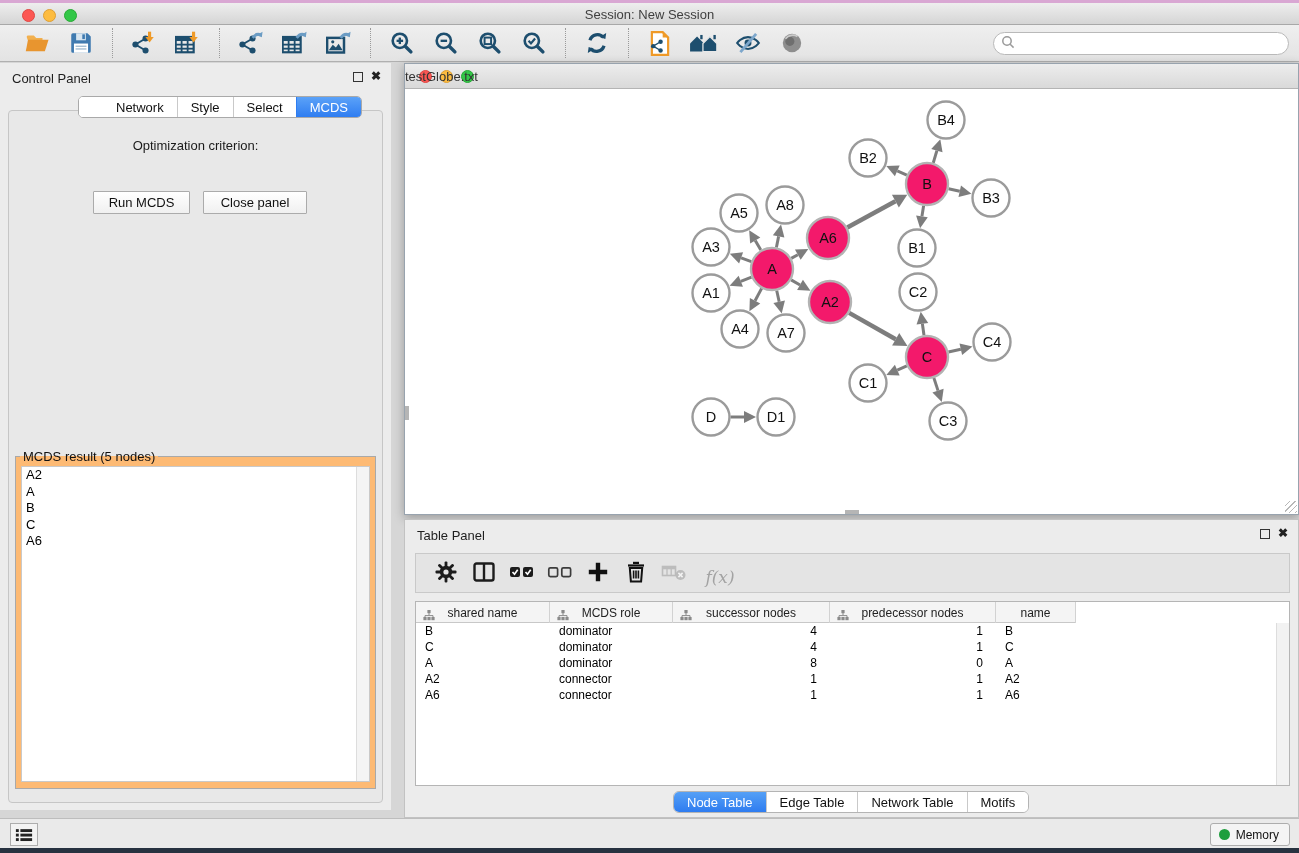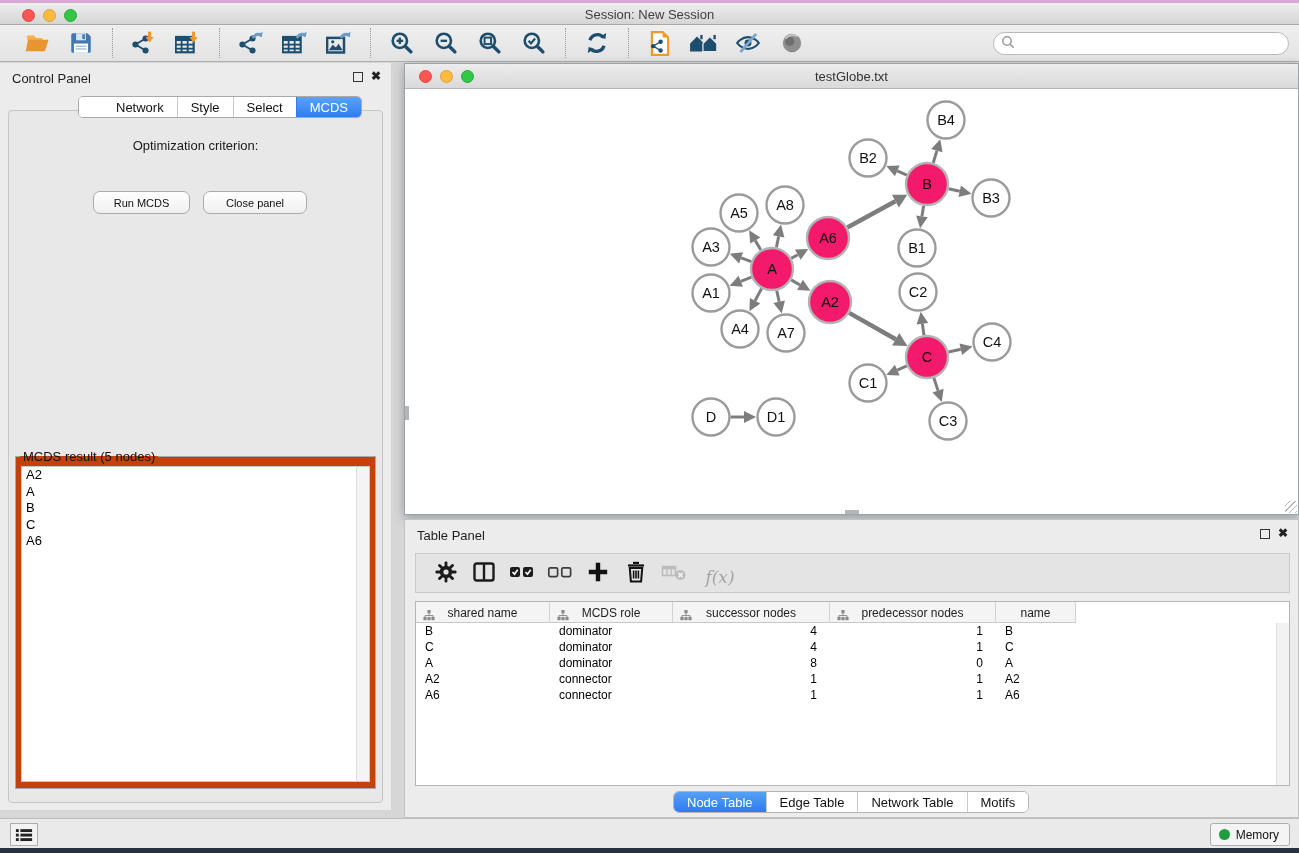--- a/index.html
+++ b/index.html
@@ -51,41 +51,41 @@
   .dropdown { position:absolute; left:35px; top:47px; width:313px; height:24px; background:#fff;
               border:1px solid #a8a8a8; border-radius:4px; cursor:pointer; }
   .dropdown-text { position:absolute; left:9px; top:4px; font-size:13px; color:#111; }
   .dropdown-step { position:absolute; right:-1px; top:-1px; width:20px; height:24px; border-radius:0 4px 4px 0;
                    background:linear-gradient(#6aabf8,#2e7df0); }
   .step-up { position:absolute; left:5px; top:5px; width:0; height:0;
              border-left:5px solid transparent; border-right:5px solid transparent; border-bottom:6px solid #fff; }
   .step-down { position:absolute; left:5px; bottom:5px; width:0; height:0;
              border-left:5px solid transparent; border-right:5px solid transparent; border-top:6px solid #fff; }
   .cp-btn { position:absolute; top:80px; height:23px; background:linear-gradient(#ffffff,#f0f0f0);
-            border:1px solid #ababab; border-radius:7px; font-size:11px; color:#111;
+            border:1px solid #ababab; border-radius:1px; font-size:13px; color:#111;
             font-family:"Liberation Sans",sans-serif; cursor:pointer; }
   .btn-run { left:84px; width:97px; }
   .btn-closep { left:194px; width:104px; }
 
   .mcds-fieldset { position:absolute; left:6px; top:338px; width:361px; height:340px;
-                   border:1px solid #a9a9a9; background:#c2410c; }
+                   border:1px solid #a9a9a9; background:#fdba74; }
   .mcds-fieldset legend { font-size:13px; color:#111; margin-left:4px; padding:0 3px; }
   .mcds-list { position:absolute; left:5px; top:2px; right:5px; bottom:6px; background:#fff;
                border:1px solid #c9c9c9; font-size:13px; color:#000; overflow:hidden; }
   .mcds-item { padding:1px 0 1px 4px; line-height:14.5px; }
   .mcds-scroll { position:absolute; right:0; top:0; bottom:0; width:13px; background:#f4f4f4; border-left:1px solid #ddd; }
 
   
   .net-window { position:absolute; left:404px; top:63px; width:895px; height:452px;
                 border:1px solid #98a3ae; background:#fff; box-shadow:0 3px 10px rgba(0,0,0,.28); }
   .nw-titlebar { position:absolute; left:0; top:0; width:100%; height:25px;
                  background:linear-gradient(#ededed,#d9d9d9); border-bottom:1px solid #b4b4b4; }
   .nw-titlebar .tl { top:6px; }
   .nw-titlebar .red { left:14px; } .nw-titlebar .yellow { left:35px; } .nw-titlebar .green { left:56px; }
-  .nw-title { position:absolute; left:0; right:0; top:5px; text-align:center; font-size:13px; color:#333; }
+  .nw-title { position:absolute; left:0; right:0; top:5px; font-size:13px; color:#333; }
   .nw-canvas { position:absolute; left:0; top:25px; width:893px; height:425px; background:#fff; }
   .nw-grip { position:absolute; right:1px; bottom:1px; width:12px; height:12px;
              background:repeating-linear-gradient(135deg, transparent 0 3px, #b8b8b8 3px 4px); }
   .nw-handle-left { position:absolute; left:0; top:342px; width:4px; height:14px; background:#b5b5b5; }
   .nw-handle-bottom { position:absolute; left:440px; bottom:0; width:14px; height:4px; background:#b5b5b5; }
 
   
   .table-panel { position:absolute; left:404px; top:519px; width:895px; height:299px; background:#ececec;
                  border:1px solid #c2c2c2; }
   .tp-float { right:28px; } .tp-close { right:10px; }

